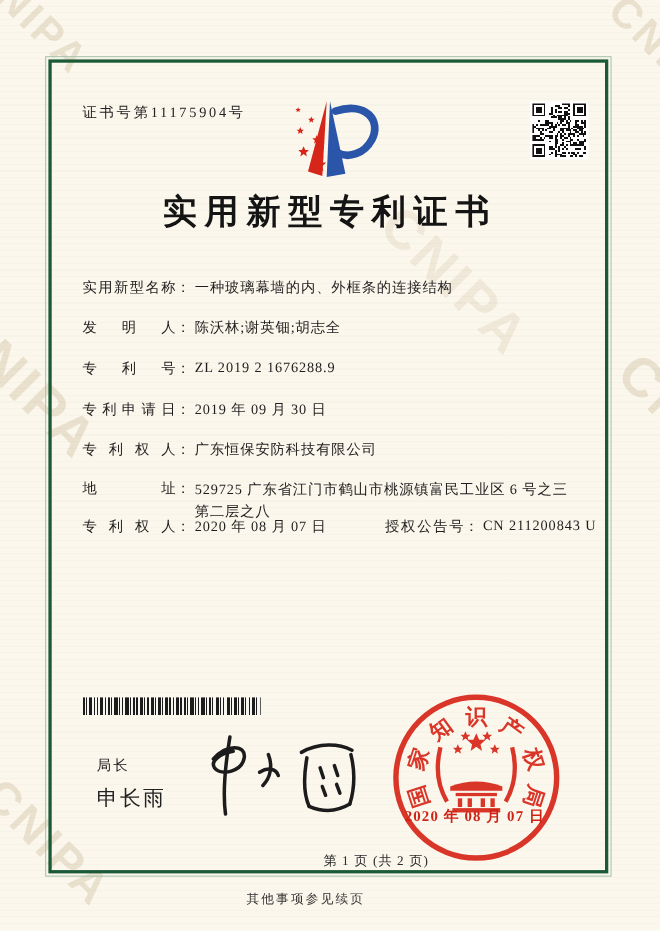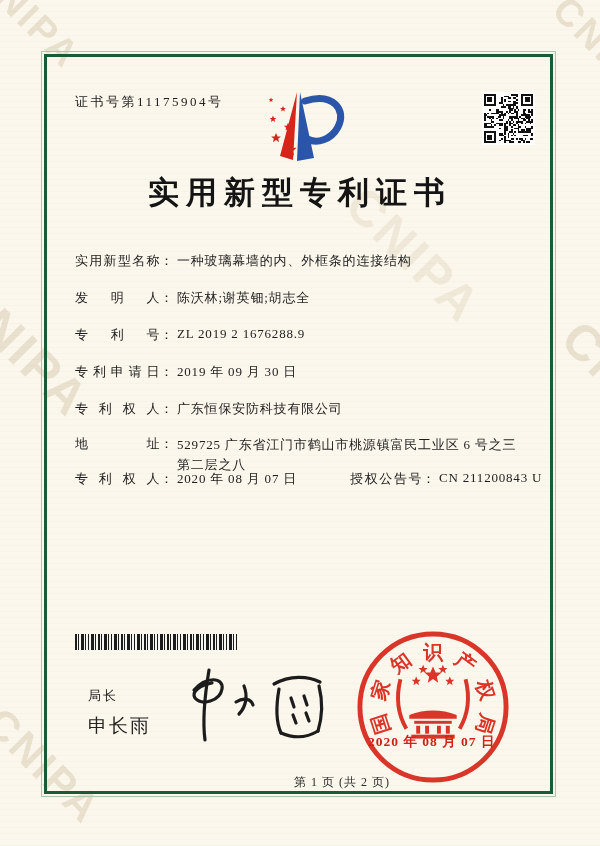--- a/index.html
+++ b/index.html
@@ -447,14 +447,15 @@
         <rect x="93" y="99" width="4" height="8"></rect>
         <rect x="58" y="108" width="44" height="4"></rect>
         <path d="M47,52 Q40,80 53,102" fill="none" stroke="#d7281b" stroke-width="4"></path>
         <path d="M113,52 Q120,80 107,102" fill="none" stroke="#d7281b" stroke-width="4"></path>
       </g>
     </svg>
   </div>
   <div class="seal-date">2020 年 08 月 07 日</div>
 
   <div class="page-info">第 1 页 (共 2 页)</div>
+  <div class="note">其他事项参见续页</div>
 
 </div>
 
 </body></html>

